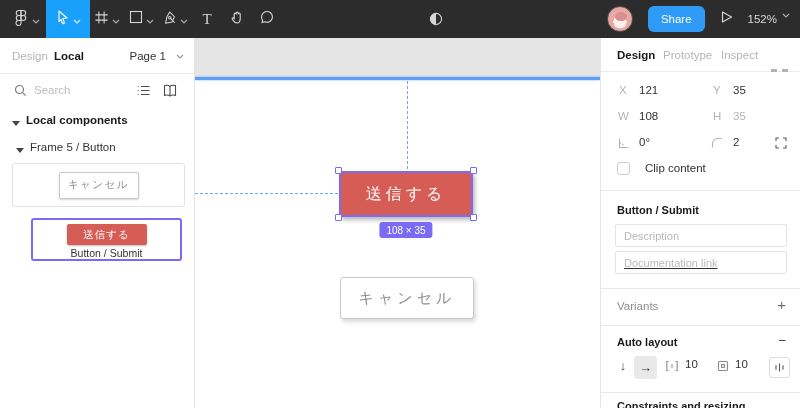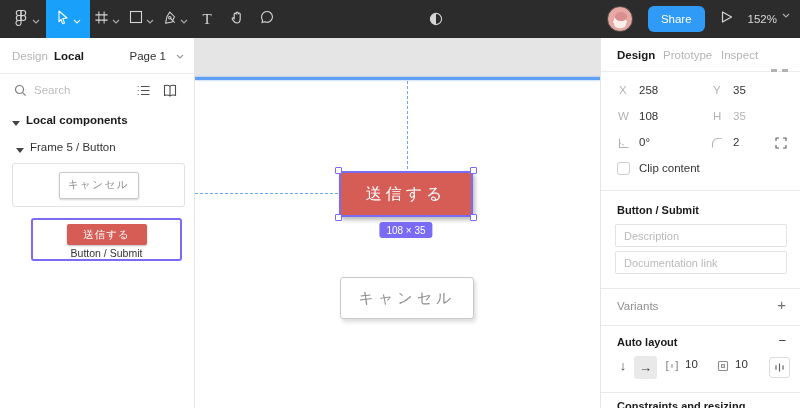--- a/index.html
+++ b/index.html
@@ -260,21 +260,21 @@
       <span class="rp-tab active" style="left:16px">Design</span>
       <span class="rp-tab" style="left:62px">Prototype</span>
       <span class="rp-tab" style="left:120px">Inspect</span>
     </div>
     <div class="scroll-hint">
         <i></i>
         <i></i>
       </div>
 
     <span class="abs lbl" style="left:18px;top:46px">X</span>
-    <span class="abs val" style="left:38px;top:46px">258</span>
+    <span class="abs val" style="left:38px;top:46px">121</span>
     <span class="abs lbl" style="left:112px;top:46px">Y</span>
     <span class="abs val" style="left:132px;top:46px">35</span>
 
     <span class="abs lbl" style="left:17px;top:72px">W</span>
     <span class="abs val" style="left:38px;top:72px">108</span>
     <span class="abs lbl" style="left:112px;top:72px">H</span>
     <span class="abs val dim" style="left:132px;top:72px">35</span>
 
     <span class="abs" style="left:16px;top:99px">
       <svg width="12" height="12" viewBox="0 0 12 12" fill="none" stroke="#b3b3b3" stroke-width="1.1">
@@ -289,27 +289,27 @@
         </svg>
     </span>
     <span class="abs val" style="left:132px;top:98px">2</span>
     <span class="abs" style="right:13px;top:99px">
       <svg width="12" height="12" viewBox="0 0 12 12" fill="none" stroke="#5a5a5a" stroke-width="1.1">
         <path d="M1 4V1h3M8 1h3v3M11 8v3H8M4 11H1V8"></path>
       </svg>
     </span>
 
     <span class="checkbox" style="top:124px"></span>
-    <span class="abs val" style="left:38px;top:124px">Clip content</span>
+    <span class="abs val" style="left:44px;top:124px">Clip content</span>
 
     <div class="divider" style="top:152px"></div>
 
     <span class="sec-title" style="top:166px">Button / Submit</span>
     <input class="rp-input" style="top: 186px;" placeholder="Description">
-    <input class="rp-input" style="top: 213px;" placeholder="Documentation link">
+    <input class="rp-input" style="top: 213px; text-decoration: underline;" placeholder="Documentation link">
 
     <div class="divider" style="top:250px"></div>
 
     <span class="abs" style="left:16px;top:262px;color:#8e8e8e">Variants</span>
     <span class="abs" style="right:14px;top:258px;color:#707070;font-size:15px">+</span>
 
     <div class="divider" style="top:287px"></div>
 
     <span class="sec-title" style="top:298px">Auto layout</span>
     <span class="abs" style="right:14px;top:295px;color:#333;font-size:13px">−</span>

